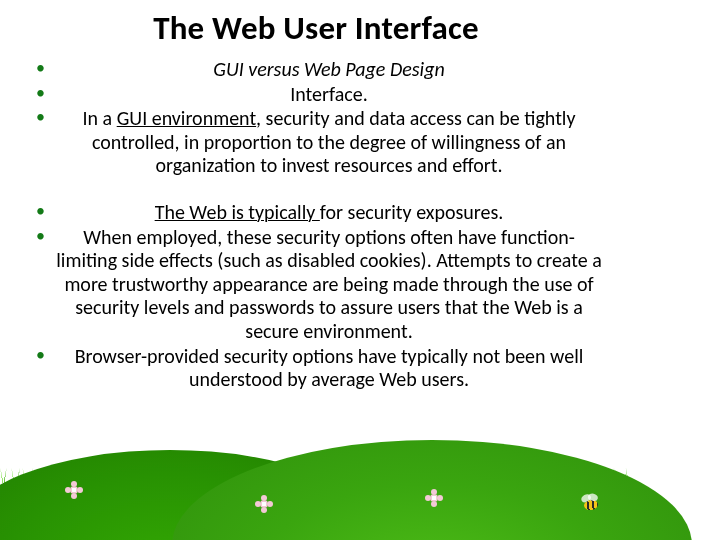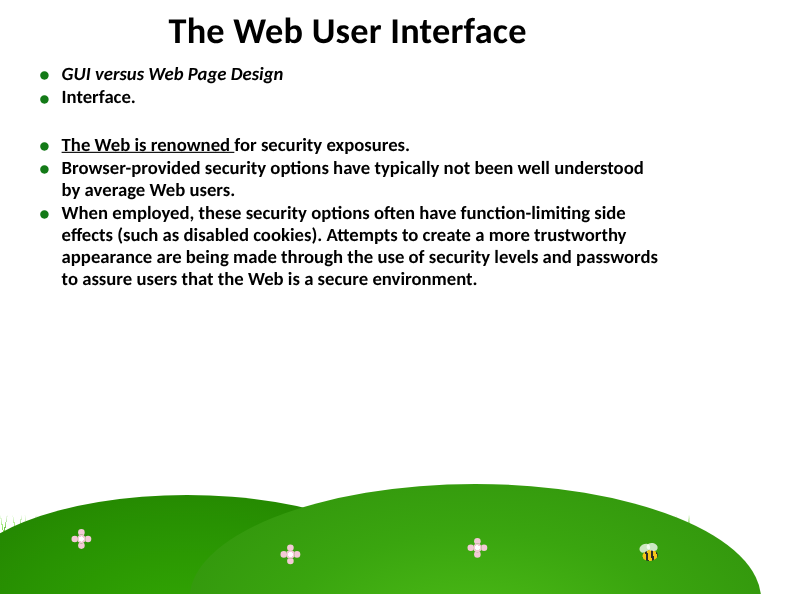--- a/index.html
+++ b/index.html
@@ -23,25 +23,26 @@
     margin-bottom: 10px;
     letter-spacing: 0.2px;
   }
   ul.bullets {
     list-style: none;
     padding-left: 4px;
   }
   ul.bullets > li {
     position: relative;
     padding-left: 22px;
-    font-size: 17px;
+    font-size: 20px;
     line-height: 1.18;
-    font-weight: 700;
+    font-weight: 400;
     color: #000;
     margin-bottom: 1px;
+    text-align: center;
   }
   ul.bullets > li::before {
     content: "•";
     position: absolute;
     left: 2px;
     top: 0;
     color: #137a17;
     font-size: 18px;
     line-height: 1.18;
   }
@@ -122,28 +123,29 @@
 </head>
 <body>
 
 <div class="slide">
 
   <div class="title">The Web User Interface</div>
 
   <ul class="bullets" id="group1">
       <li><span class="italic">GUI versus Web Page Design</span></li>
       <li>Interface.</li>
+      <li>In a <span class="u">GUI environment</span>, security and data access can be tightly controlled, in proportion to the degree of willingness of an organization to invest resources and effort.</li>
     </ul>
 
   <div class="gap"></div>
 
   <ul class="bullets" id="group2">
-      <li><span class="u">The Web is renowned </span>for security exposures.</li>
+      <li><span class="u">The Web is typically </span>for security exposures.</li>
+      <li>When employed, these security options often have function-limiting side effects (such as disabled cookies). Attempts to create a more trustworthy appearance are being made through the use of security levels and passwords to assure users that the Web is a secure environment.</li>
       <li>Browser-provided security options have typically not been well understood by average Web users.</li>
-      <li>When employed, these security options often have function-limiting side effects (such as disabled cookies). Attempts to create a more trustworthy appearance are being made through the use of security levels and passwords to assure users that the Web is a secure environment.</li>
     </ul>
 
   <div class="grass">
     <div class="blades"></div>
     <div class="mound-left"></div>
     <div class="mound-right"></div>
     <div class="flower" style="left:70px; bottom:46px;"></div>
     <div class="flower" style="left:260px; bottom:32px;"></div>
     <div class="flower" style="left:430px; bottom:38px;"></div>
     <div class="bee"></div>

